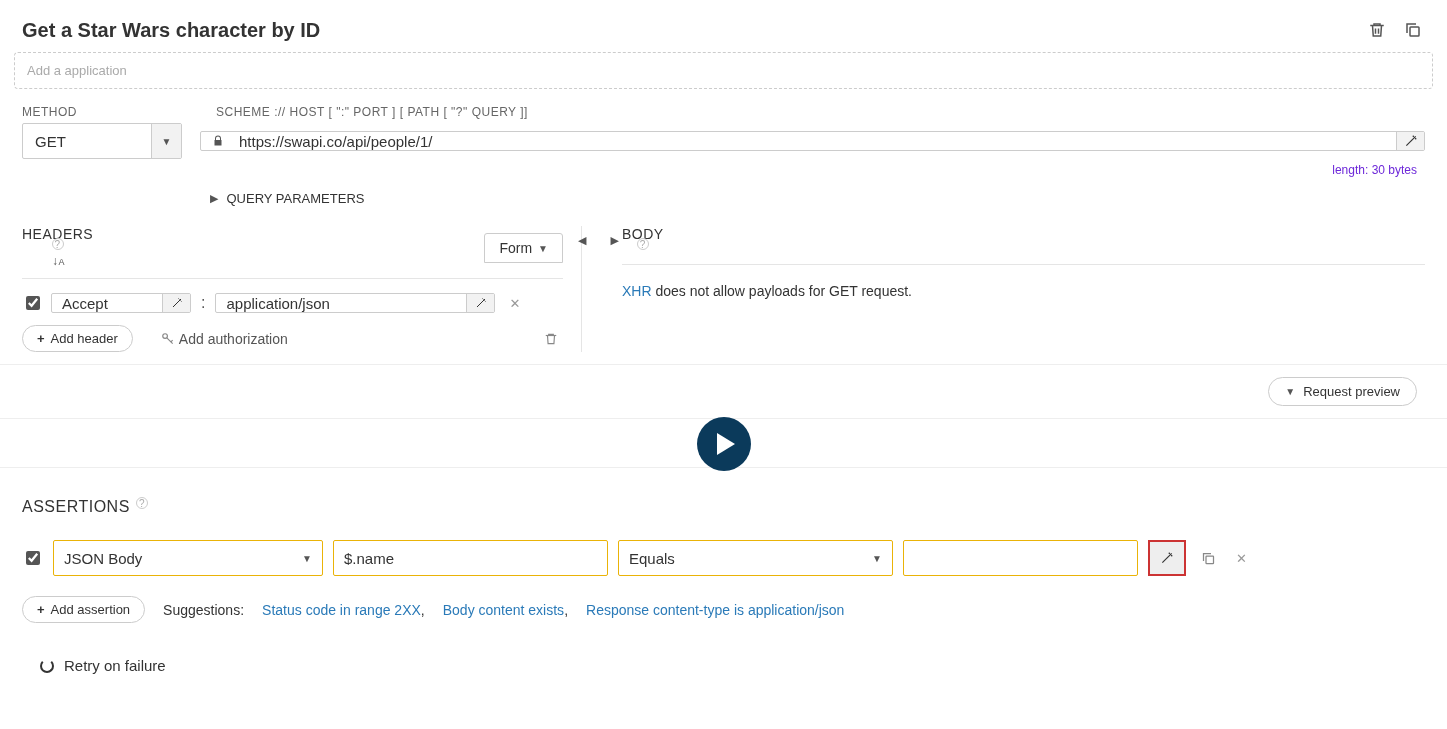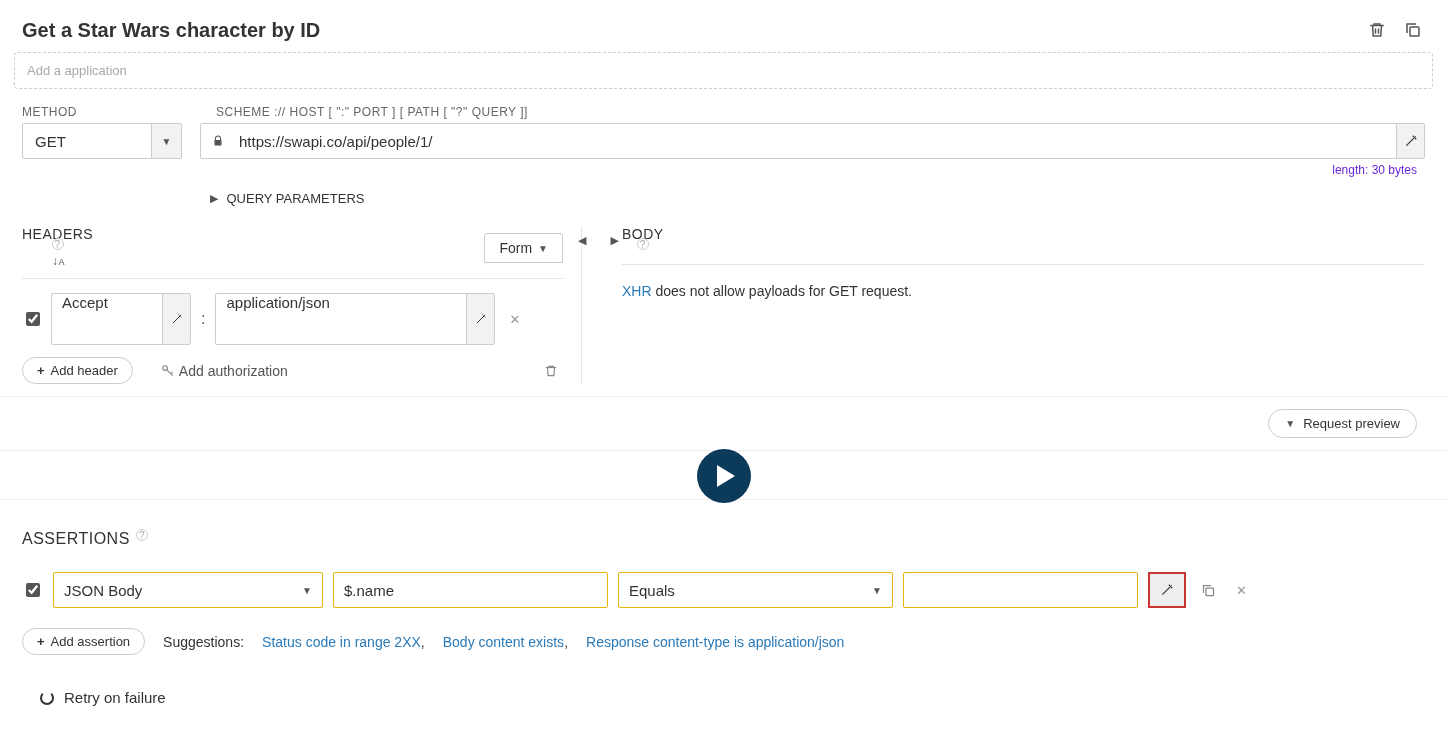--- a/index.html
+++ b/index.html
@@ -40,21 +40,21 @@
   .method-select {
     width: 160px; height: 36px; border: 1px solid #ccc; border-radius: 2px;
     display: flex; align-items: stretch;
   }
   .method-value { flex: 1; display: flex; align-items: center; padding: 0 12px; font-size: 15px; }
   .method-caret {
     width: 30px; border-left: 1px solid #ccc; background: #f2f2f2;
     display: flex; align-items: center; justify-content: center; color: #555; font-size: 10px;
   }
   .url-input {
-    flex: 1; height: 36px; border: 1px solid #ccc; border-radius: 2px;
+    flex: 1; height: 20px; border: 1px solid #ccc; border-radius: 2px;
     display: flex; align-items: center; background: #fff; justify-content: flex-end;
   }
   .url-lock { width: 34px; display: flex; align-items: center; justify-content: center; color: #555; }
   .url-text { flex: 1; padding: 0 4px; font-size: 15px; color: #333; }
   .wand-btn {
     width: 28px; height: 100%; border-left: 1px solid #ccc; background: #f2f2f2;
     display: flex; align-items: center; justify-content: center; color: #333; font-size: 13px;
   }
   .url-meta { text-align: right; padding: 4px 30px 0 0; font-size: 12px; color: #6d28d9; }
   .query-params {
@@ -83,21 +83,21 @@
   .form-toggle {
     border: 1px solid #ccc; border-radius: 3px 3px 0 0; padding: 6px 14px;
     font-size: 14px; display: flex; align-items: center; gap: 6px; color: #333;
     position: relative; bottom: -1px; background: #fff;
   }
   .header-row {
     display: flex; align-items: center; gap: 8px; margin-bottom: 12px;
   }
   .checkbox { width: 14px; height: 14px; accent-color: #555; }
   .text-input {
-    height: 52px; border: 1px solid #ccc; border-radius: 2px; display: flex; align-items: flex-start;
+    height: 20px; border: 1px solid #ccc; border-radius: 2px; display: flex; align-items: flex-end;
   }
   .text-input .ti-text { flex:1; padding: 0 10px; font-size: 15px; color:#333; }
   .hdr-name { width: 140px; }
   .hdr-value { width: 280px; }
   .colon { color: #555; padding: 0 2px; font-size: 16px; }
   .remove-x { color: #999; font-size: 13px; cursor: pointer; padding: 0 6px; }
   .actions-row { display: flex; align-items: center; gap: 28px; margin-top: 6px; }
   .pill-btn {
     border: 1px solid #ccc; border-radius: 16px; padding: 5px 14px;
     font-size: 13px; display: inline-flex; align-items: center; gap: 6px; color:#333; background:#fff; cursor:pointer;

